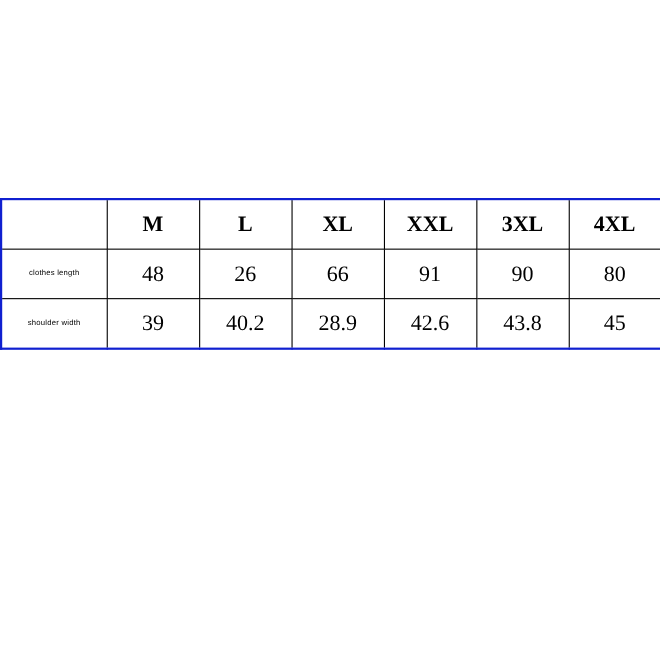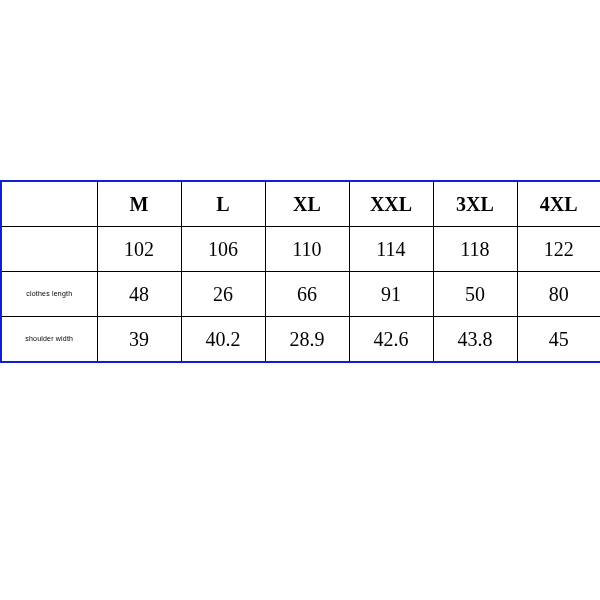--- a/index.html
+++ b/index.html
@@ -75,35 +75,26 @@
         <th class="header">M</th>
         <th class="header">L</th>
         <th class="header">XL</th>
         <th class="header">XXL</th>
         <th class="header">3XL</th>
         <th class="header">4XL</th>
       </tr>
     </thead>
     <tbody>
       <tr>
-        <td class="rowlabel"></td>
-        <td>102</td>
-        <td>106</td>
-        <td>110</td>
-        <td>114</td>
-        <td>118</td>
-        <td>122</td>
-      </tr>
-      <tr>
         <td class="rowlabel">clothes length</td>
         <td>48</td>
         <td>26</td>
         <td>66</td>
         <td>91</td>
-        <td>50</td>
+        <td>90</td>
         <td>80</td>
       </tr>
       <tr>
         <td class="rowlabel">shoulder width</td>
         <td>39</td>
         <td>40.2</td>
         <td>28.9</td>
         <td>42.6</td>
         <td>43.8</td>
         <td>45</td>

